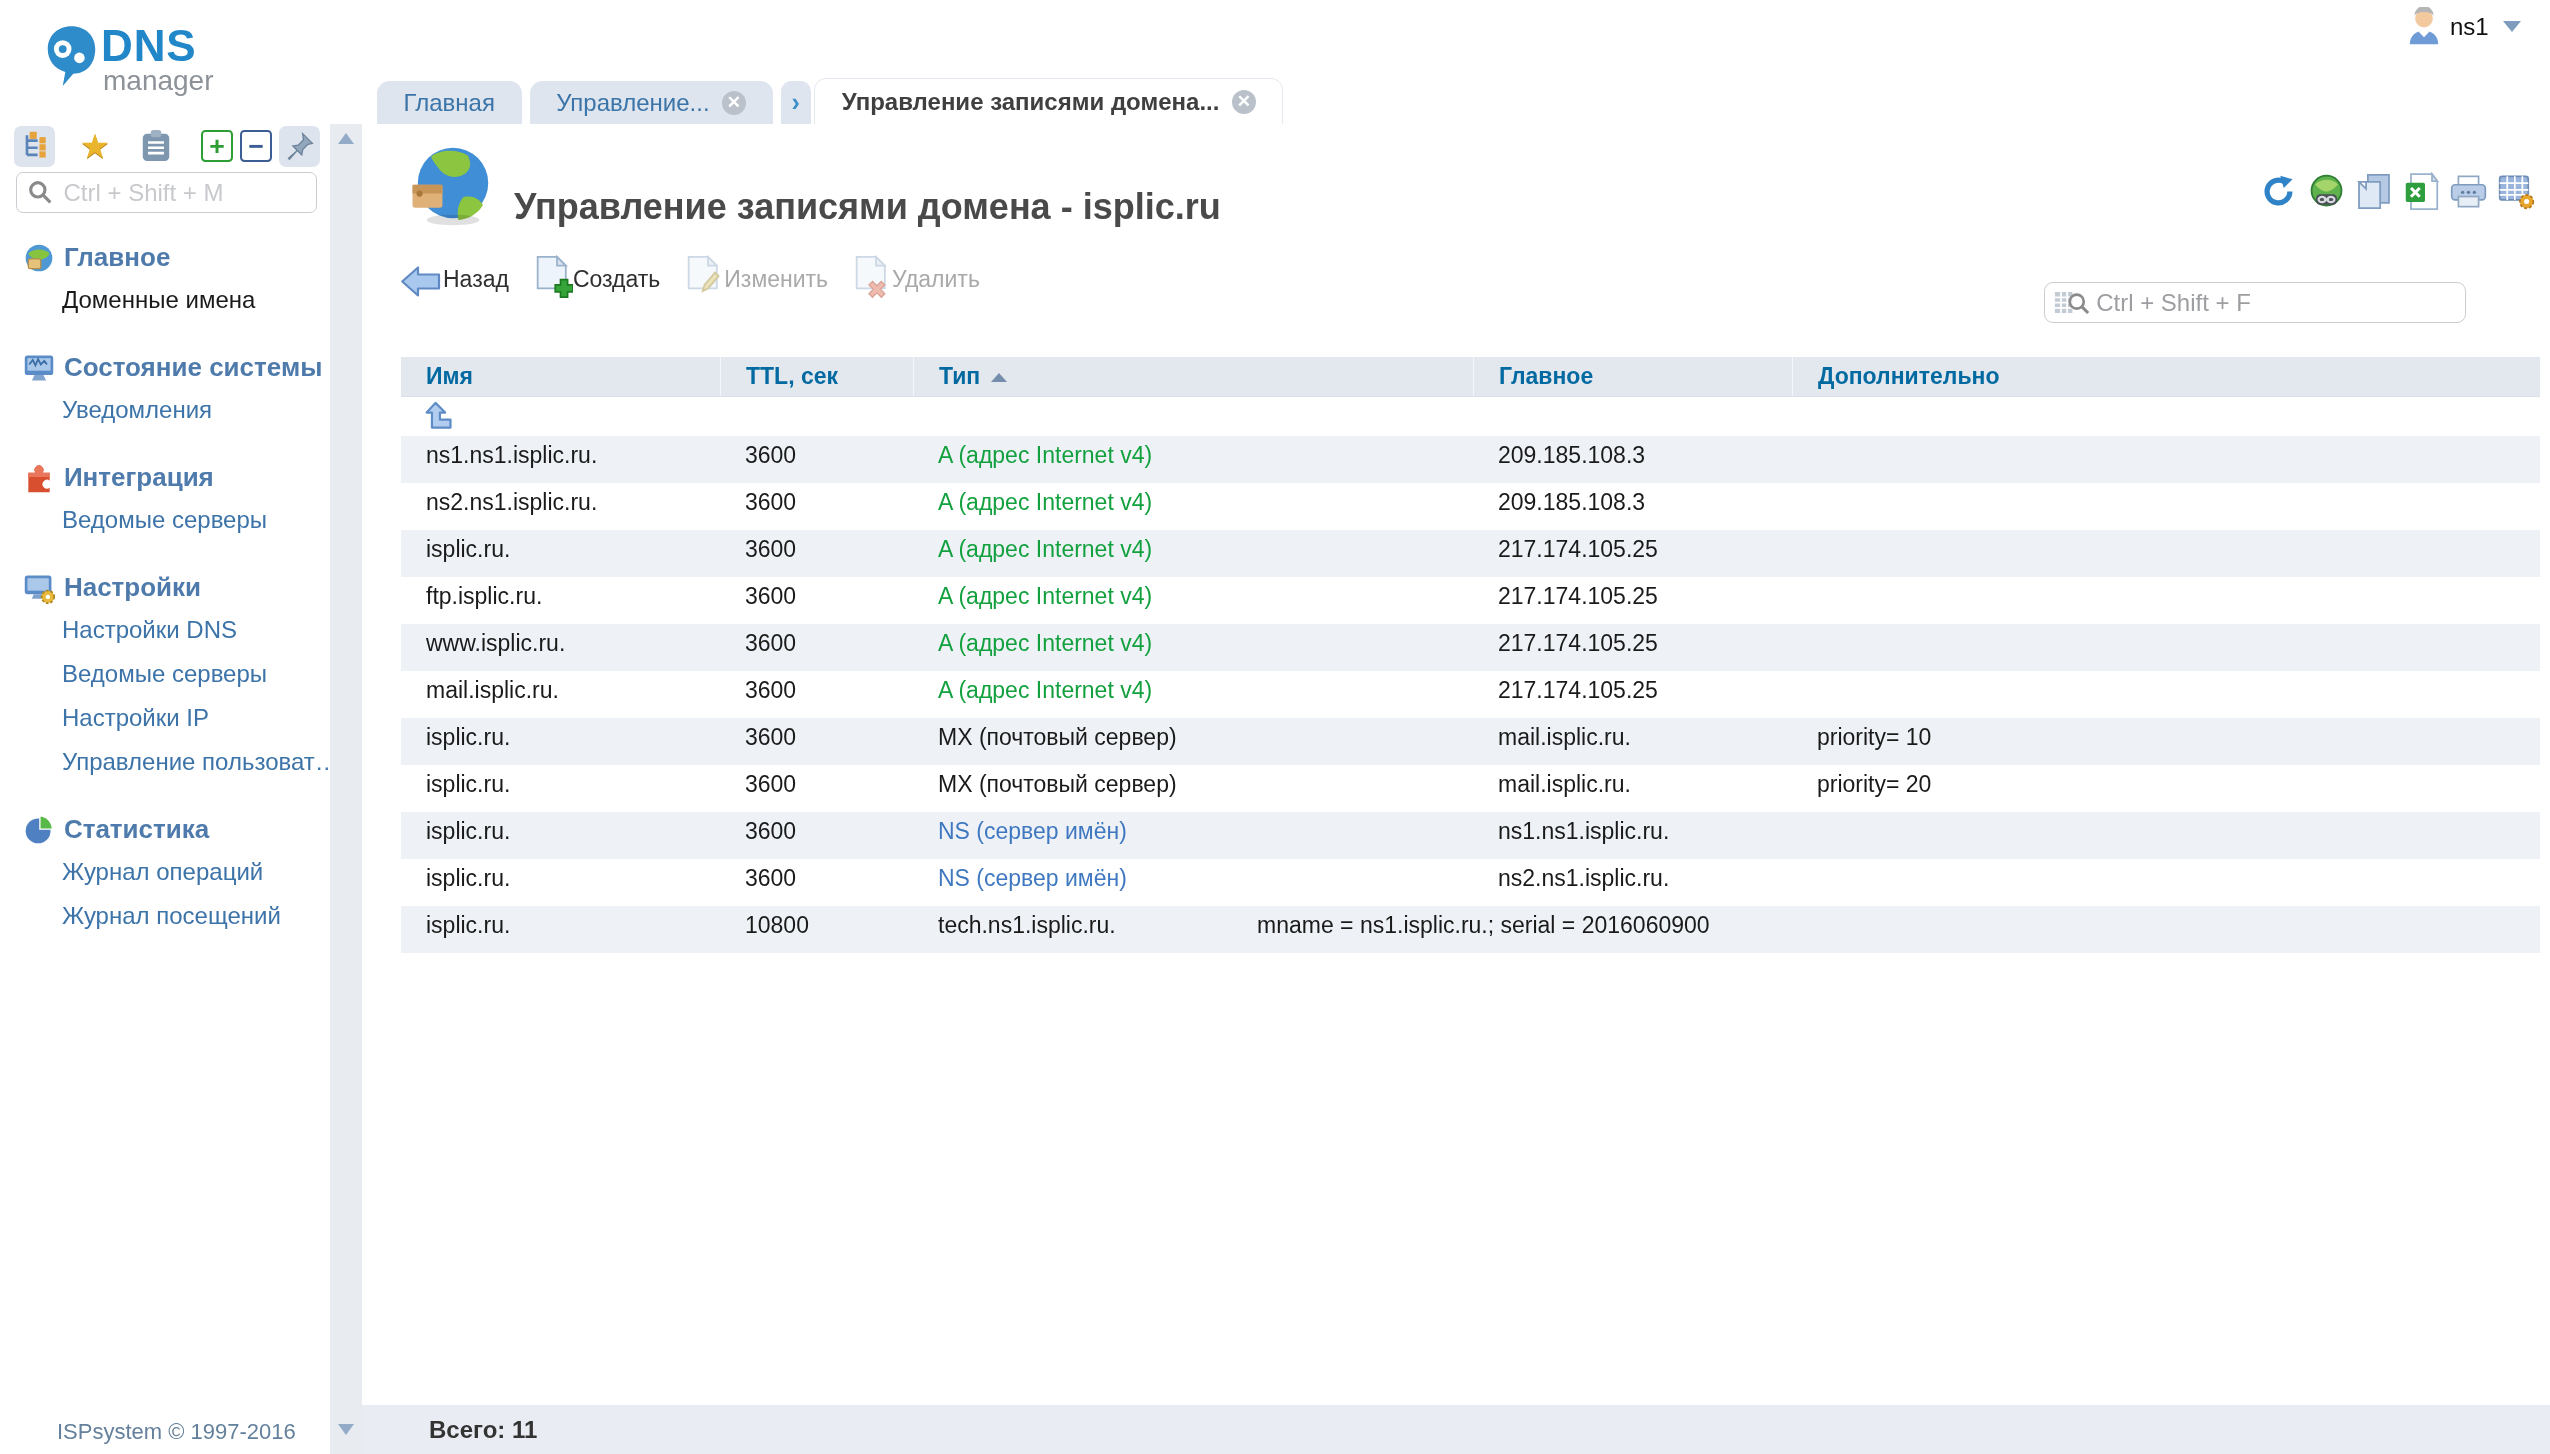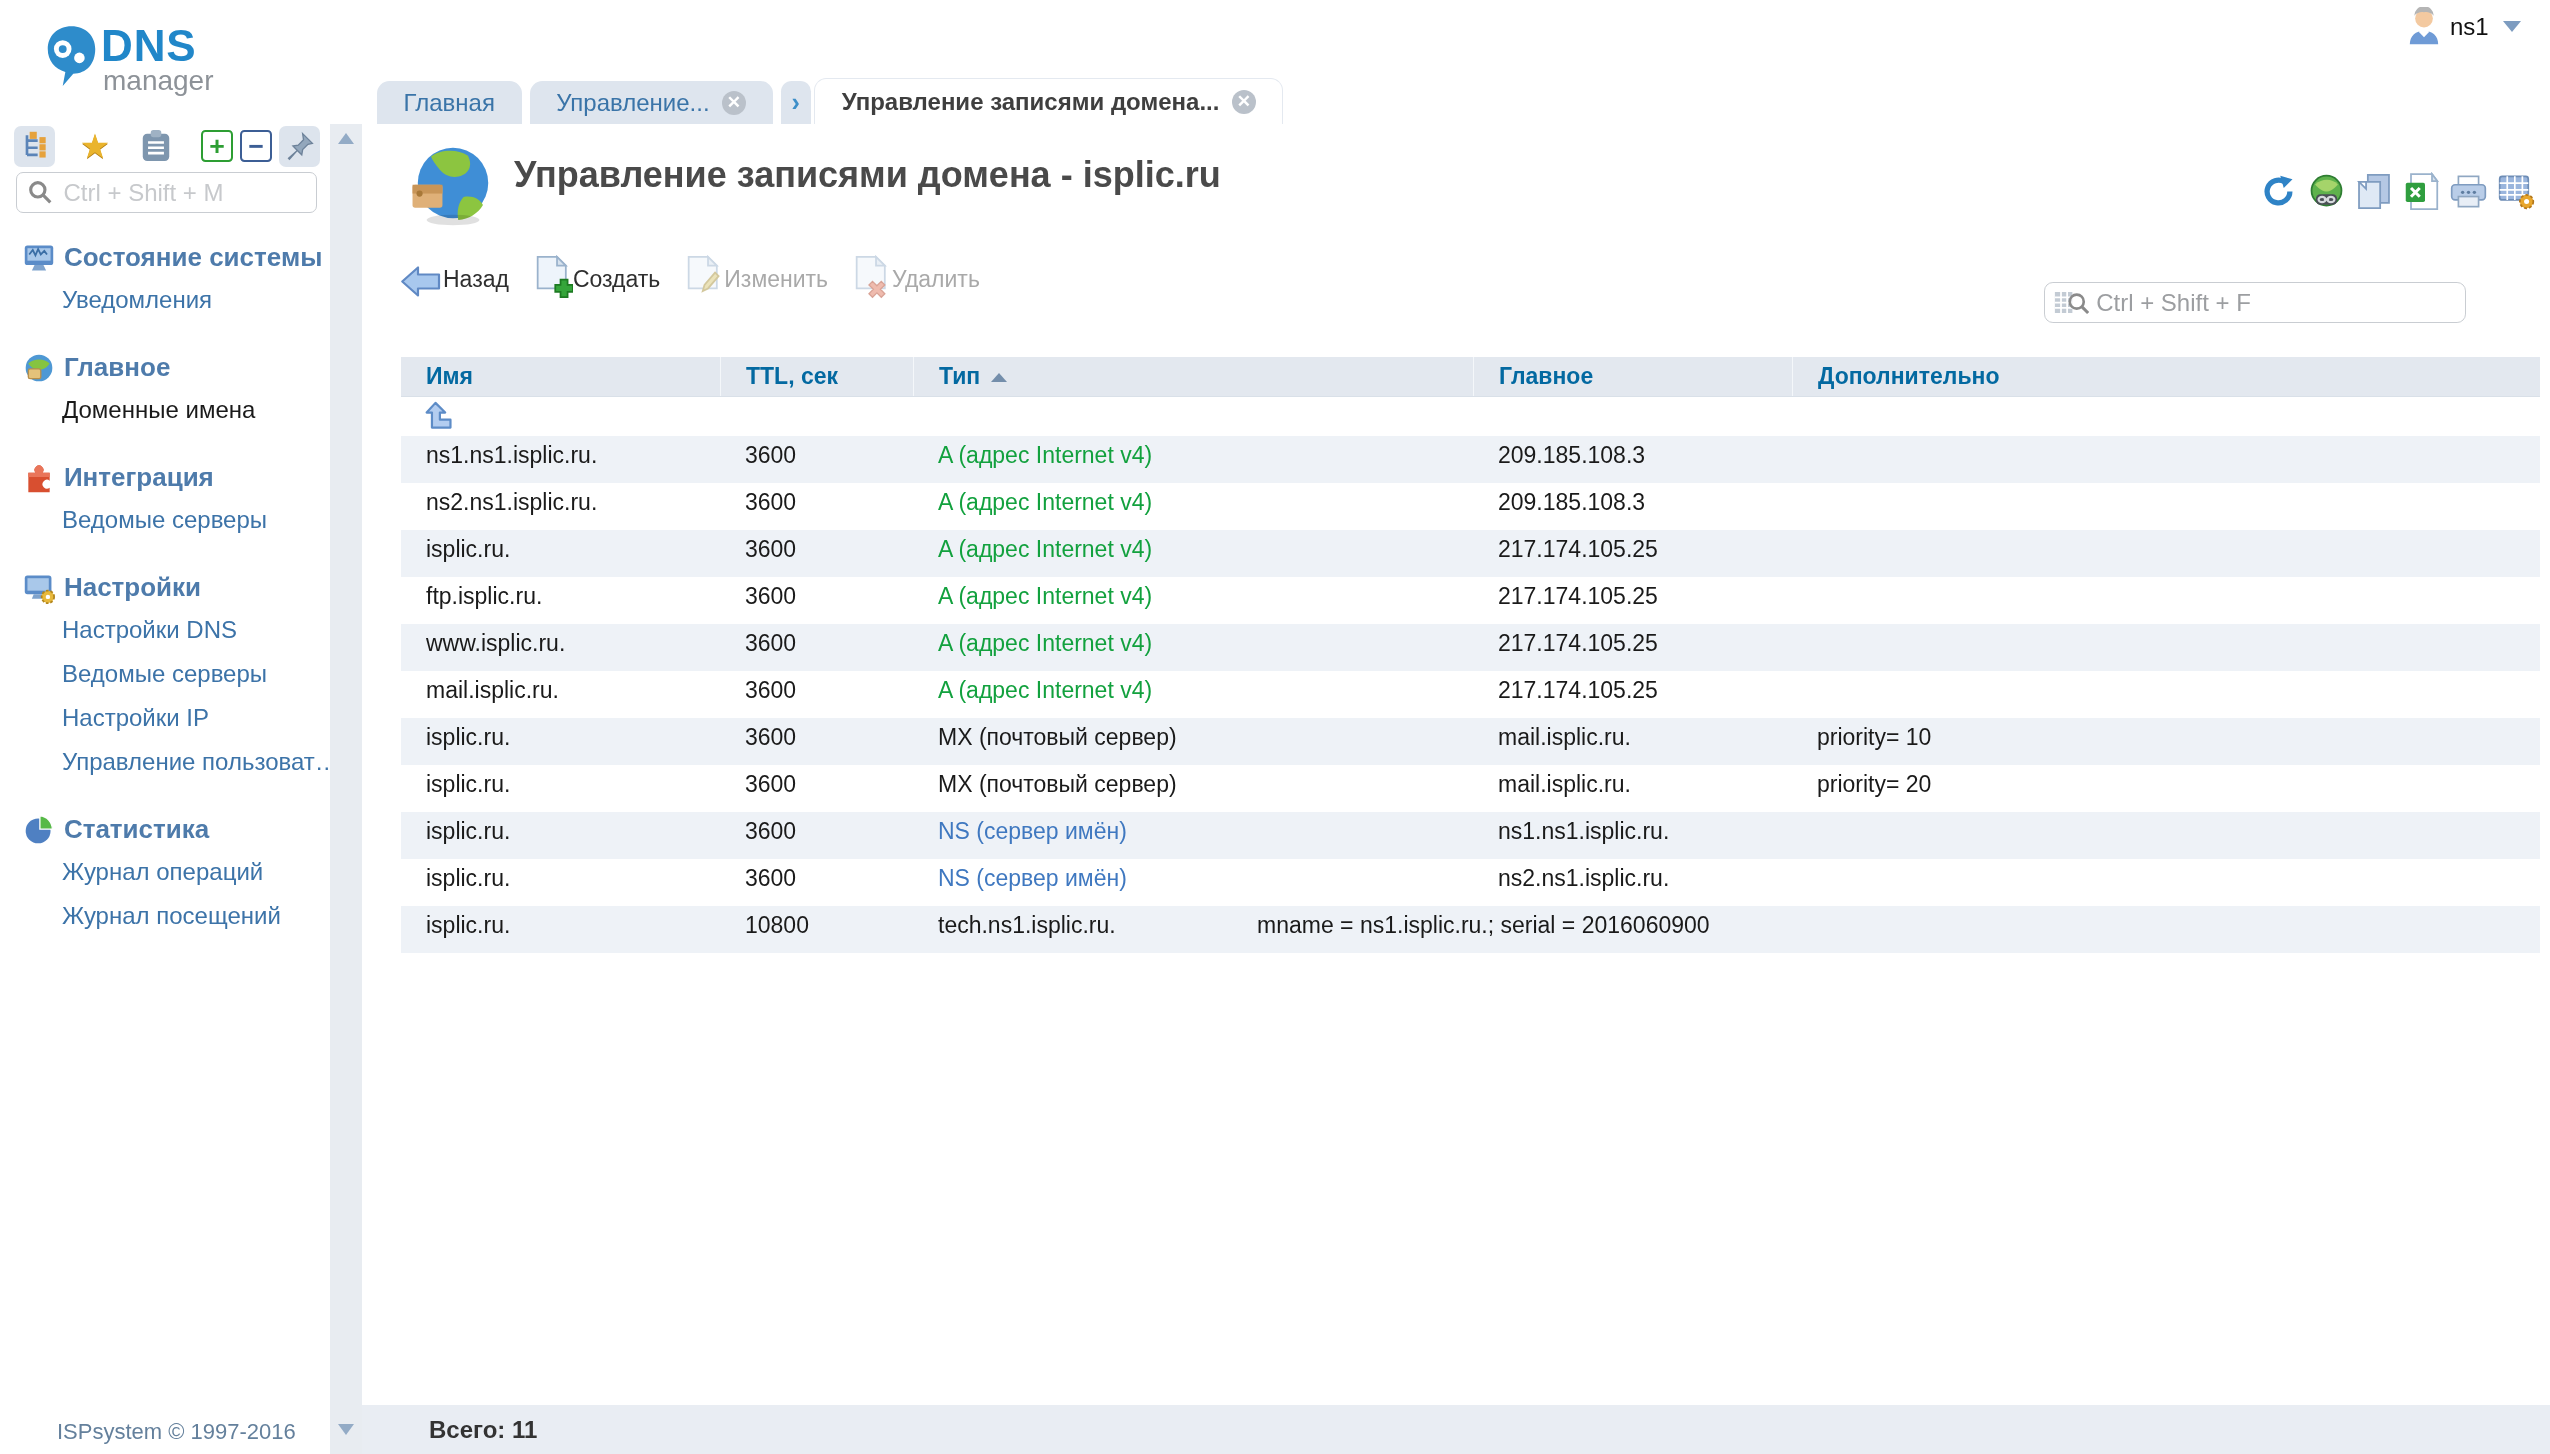--- a/index.html
+++ b/index.html
@@ -45,21 +45,21 @@
   #tabbar{left:377px;top:81px;height:43px;display:flex;align-items:flex-end;}
   .tab{height:43px;display:flex;align-items:center;justify-content:center;border-radius:12.4px 12.4px 0 0;
        background:#dee5ee;color:#3a74a8;font-size:24px;cursor:pointer;padding:0 26.6px;margin-right:8px;white-space:nowrap;}
   .tab.active{background:#fff;color:#3f3f3f;font-weight:bold;border:1.8px solid #e4e9f0;border-bottom:none;height:45px;}
   .tab .close{width:24px;height:24px;border-radius:50%;background:#bac1ca;color:#fff;font-size:17px;font-weight:bold;
               display:flex;align-items:center;justify-content:center;margin-left:12.4px;cursor:pointer;}
   .tab-chevron{width:30px;height:43px;border-radius:10.6px 10.6px 0 0;background:#dee5ee;color:#3e8fc8;font-size:25px;
                font-weight:bold;display:flex;align-items:center;justify-content:center;margin-right:3.5px;cursor:pointer;}
   
   #page-icon{left:409px;top:142px;width:81px;height:89px;}
-  #page-title{left:514px;top:154px;font-size:36px;font-weight:bold;color:#4a4a4a;white-space:nowrap;}
+  #page-title{left:514px;top:186px;font-size:36px;font-weight:bold;color:#4a4a4a;white-space:nowrap;}
   #header-actions{left:2260px;top:172px;display:flex;gap:10.6px;align-items:center;}
   .hact{width:37px;height:39px;cursor:pointer;display:flex;align-items:center;justify-content:center;}
   
   #user{left:2407px;top:7px;display:flex;align-items:center;cursor:pointer;}
   #user .uname{font-size:24px;color:#111;margin-left:8.9px;}
   #user .caret{width:0;height:0;border-left:9.7px solid transparent;border-right:9.7px solid transparent;
                border-top:11.5px solid #7d9cc0;margin-left:14px;}
   
   #toolbar{left:400px;top:255px;display:flex;gap:25px;}
   .tool{display:flex;align-items:center;cursor:pointer;}
@@ -141,40 +141,40 @@
       <circle cx="11" cy="11" r="8" fill="none" stroke="#8a8a8a" stroke-width="3.5"></circle>
       <path d="M17 17 L25 25" stroke="#8a8a8a" stroke-width="3.5"></path>
     </svg>
     <input type="text" placeholder="Ctrl + Shift + M" style="">
   </div>
 
   <div id="nav" class="abs">
     <div class="nav-section">
       <div class="nav-head">
         <svg class="nico" viewBox="0 0 36 36">
+          <circle cx="18" cy="18" r="15" fill="#4e98d4"></circle>
+          <path d="M6 13 c6-6 18-6 24 0 c-3 5-8 7-12 7 s-9-2-12-7z" fill="#86c440"></path>
+          <rect x="6" y="19" width="14" height="11" rx="2" fill="#e4c27a" stroke="#b88f4a" stroke-width="1.5"></rect>
+        </svg>
+        <span class="ntxt">Главное</span>
+      </div>
+      <div class="nav-item active">Доменные имена</div>
+    </div>
+
+    <div class="nav-section">
+      <div class="nav-head">
+        <svg class="nico" viewBox="0 0 36 36">
           <rect x="2" y="4" width="32" height="22" rx="3" fill="#5b8cc8"></rect>
           <rect x="5" y="7" width="26" height="14" fill="#a9c8ea"></rect>
           <path d="M7 14 l4-5 3 6 3-7 3 6 4-4 3 4" stroke="#3a6ea5" stroke-width="2" fill="none"></path>
           <path d="M13 26 h10 l3 6 h-16 z" fill="#7fa3cd"></path>
         </svg>
         <span class="ntxt">Состояние системы</span>
       </div>
       <div class="nav-item">Уведомления</div>
-    </div>
-
-    <div class="nav-section">
-      <div class="nav-head">
-        <svg class="nico" viewBox="0 0 36 36">
-          <circle cx="18" cy="18" r="15" fill="#4e98d4"></circle>
-          <path d="M6 13 c6-6 18-6 24 0 c-3 5-8 7-12 7 s-9-2-12-7z" fill="#86c440"></path>
-          <rect x="6" y="19" width="14" height="11" rx="2" fill="#e4c27a" stroke="#b88f4a" stroke-width="1.5"></rect>
-        </svg>
-        <span class="ntxt">Главное</span>
-      </div>
-      <div class="nav-item active">Доменные имена</div>
     </div>
 
     <div class="nav-section">
       <div class="nav-head">
         <svg class="nico" viewBox="0 0 36 36">
           <path d="M6 12 h8 a5 5 0 1 1 8 0 h8 v9 a5 5 0 1 0 0 8 v5 H6 z" fill="#d84f30"></path>
           <path d="M6 12 h8 a5 5 0 1 1 8 0 h8 v5 H6z" fill="#e9755a"></path>
         </svg>
         <span class="ntxt">Интеграция</span>
       </div>

